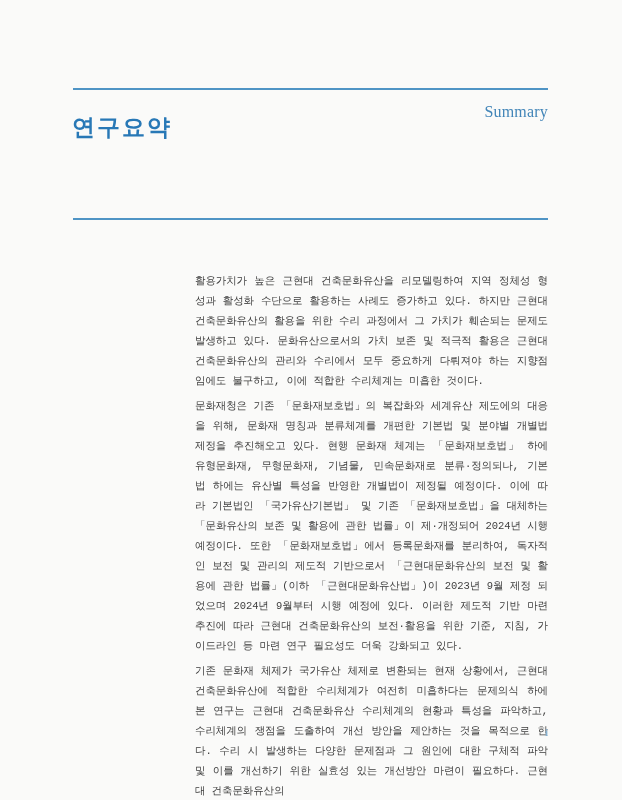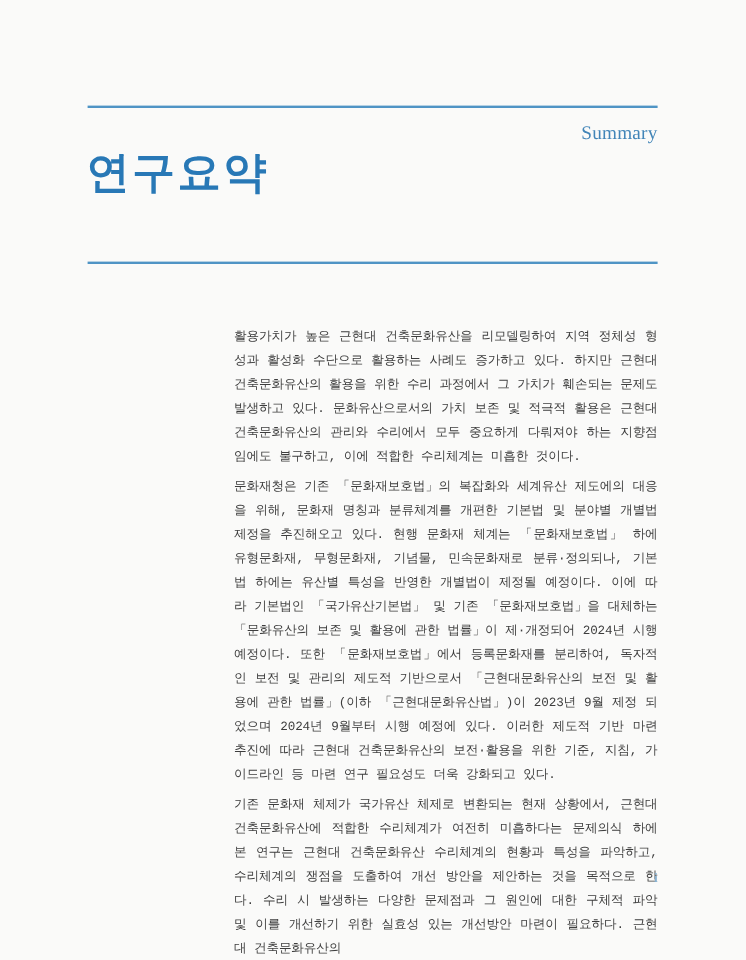--- a/index.html
+++ b/index.html
@@ -22,21 +22,21 @@
     width: 475px;
     height: 2px;
     background: #4f94c5;
   }
   .rule-top    { top: 88px; }
   .rule-bottom { top: 218px; }
   .page-title {
     position: absolute;
     left: 72px;
     top: 99px;
-    font-size: 36px;
+    font-size: 23px;
     font-weight: 700;
     letter-spacing: 2px;
     color: #2878b6;
     line-height: 1.2;
   }
   .summary-label {
     position: absolute;
     right: 74px; 
     top: 103px;
     font-size: 16px;

